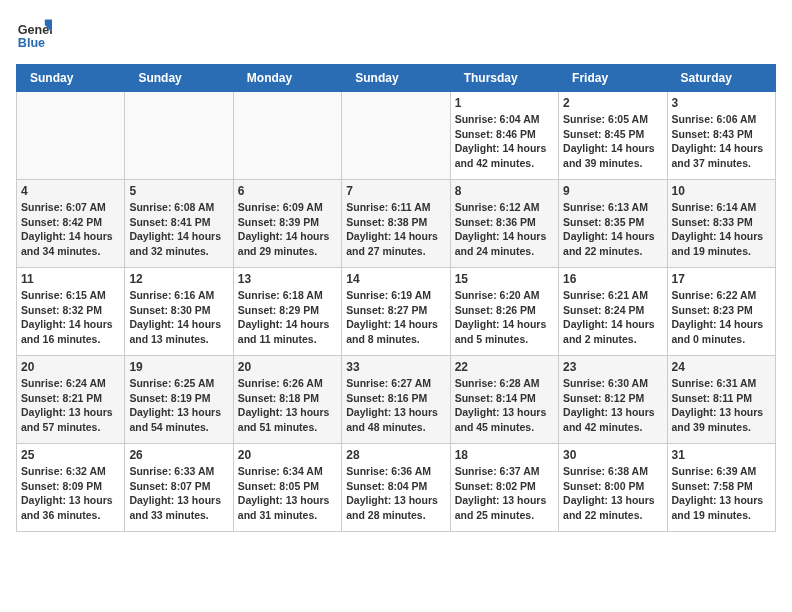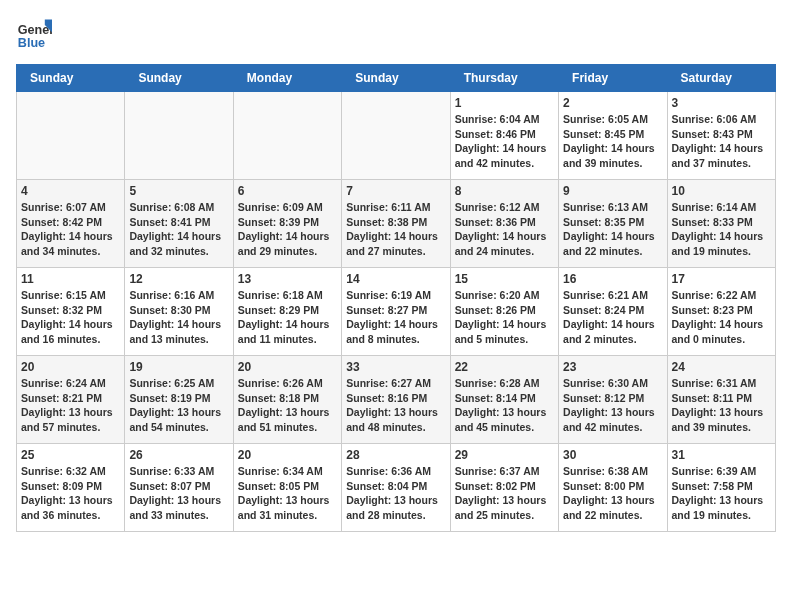--- a/index.html
+++ b/index.html
@@ -230,21 +230,21 @@
         </td>
         <td class="has-data">
           <span class="day-num">20</span>
           <div class="day-info">Sunrise: 6:34 AM<br>Sunset: 8:05 PM<br>Daylight: 13 hours and 31 minutes.</div>
         </td>
         <td class="has-data">
           <span class="day-num">28</span>
           <div class="day-info">Sunrise: 6:36 AM<br>Sunset: 8:04 PM<br>Daylight: 13 hours and 28 minutes.</div>
         </td>
         <td class="has-data">
-          <span class="day-num">29</span>
+          <span class="day-num">18</span>
           <div class="day-info">Sunrise: 6:37 AM<br>Sunset: 8:02 PM<br>Daylight: 13 hours and 25 minutes.</div>
         </td>
         <td class="has-data">
           <span class="day-num">30</span>
           <div class="day-info">Sunrise: 6:38 AM<br>Sunset: 8:00 PM<br>Daylight: 13 hours and 22 minutes.</div>
         </td>
         <td class="has-data">
           <span class="day-num">31</span>
           <div class="day-info">Sunrise: 6:39 AM<br>Sunset: 7:58 PM<br>Daylight: 13 hours and 19 minutes.</div>
         </td>

